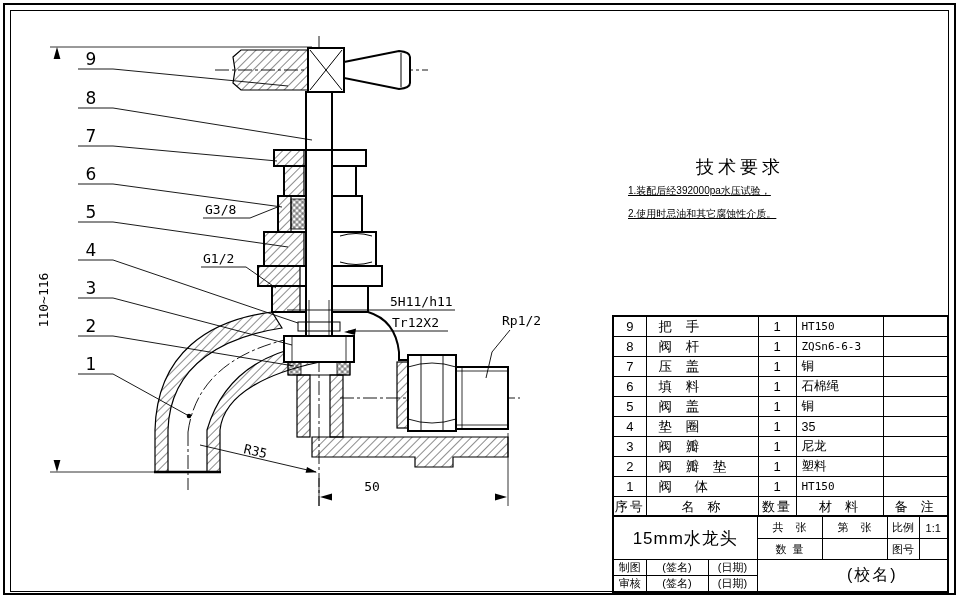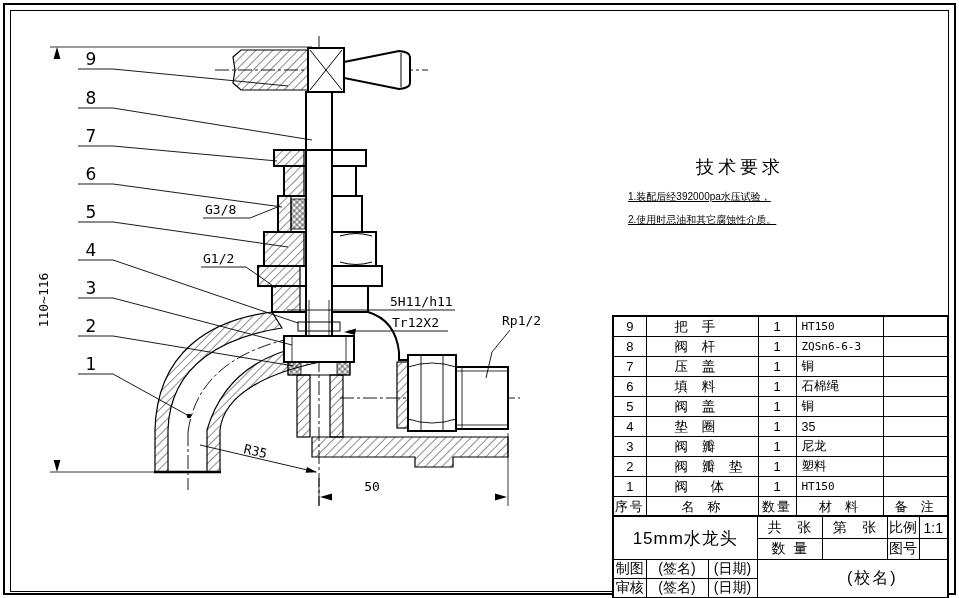--- a/index.html
+++ b/index.html
@@ -17,36 +17,36 @@
   .th{stroke:#000;stroke-width:0.9;fill:none}
   .hl{fill:url(#h1);stroke:#000;stroke-width:1.2}
   .xh{fill:url(#h2);stroke:#000;stroke-width:0.8}
   .cl{stroke:#000;stroke-width:0.9;fill:none;stroke-dasharray:14 3 3 3}
   .arr{fill:#000;stroke:none}
   text.lab{font:13px "DejaVu Sans Mono",monospace;fill:#000}
   text.dimt{font:13px "DejaVu Sans Mono",monospace;fill:#000}
   text.num{font:17px "DejaVu Sans",sans-serif;fill:#000}
   
   #techreq{position:absolute;left:628px;top:155px;width:320px;}
-  #techreq .tr-title{font-size:18px;letter-spacing:4px;padding-left:68px;margin-bottom:6px;}
+  #techreq .tr-title{font-size:18px;letter-spacing:4px;padding-left:68px;}
   #techreq .tr-line{font-size:10px;line-height:23px;text-decoration:underline;}
   #techreq .tr-line.indent{padding-left:26px;}
   
   table{border-collapse:collapse;table-layout:fixed;background:#fff;}
   td{border:1px solid #000;padding:0;overflow:hidden;white-space:pre;}
   #parts{position:absolute;left:612px;top:315px;}
   #parts table{width:335px;border:2px solid #000;}
   #parts td{height:19px;font-size:13px;text-align:center;}
-  #parts td.c-name{text-align:left;padding-left:28px;letter-spacing:5px;font-size:13.5px;}
+  #parts td.c-name{text-align:left;padding-left:12px;letter-spacing:5px;font-size:13.5px;}
   #parts td.c-mat{text-align:left;padding-left:5px;font-size:12.5px;margin-left:16px;}
   #parts td.c-mat.latin{font-family:"DejaVu Sans Mono",monospace;font-size:11px;}
   #parts td.hdr{letter-spacing:2px;font-size:13px;}
   #tblock{position:absolute;left:612px;top:515px;}
   #tblock table{width:335px;border:2px solid #000;}
-  #tblock td{font-size:14px;text-align:center;}
+  #tblock td{font-size:11px;text-align:center;}
   #tblock .r1 td{height:21px}
   #tblock .r2 td{height:20px}
   #tblock .r3 td{height:15px}
   #tblock .r4 td{height:15px}
   #tblock td.main-title{font-size:17px;letter-spacing:1px;margin-top:21px;}
   #tblock td.school{font-size:16px;letter-spacing:2px;padding-left:40px;}
 </style>
 </head>
 <body>
 

